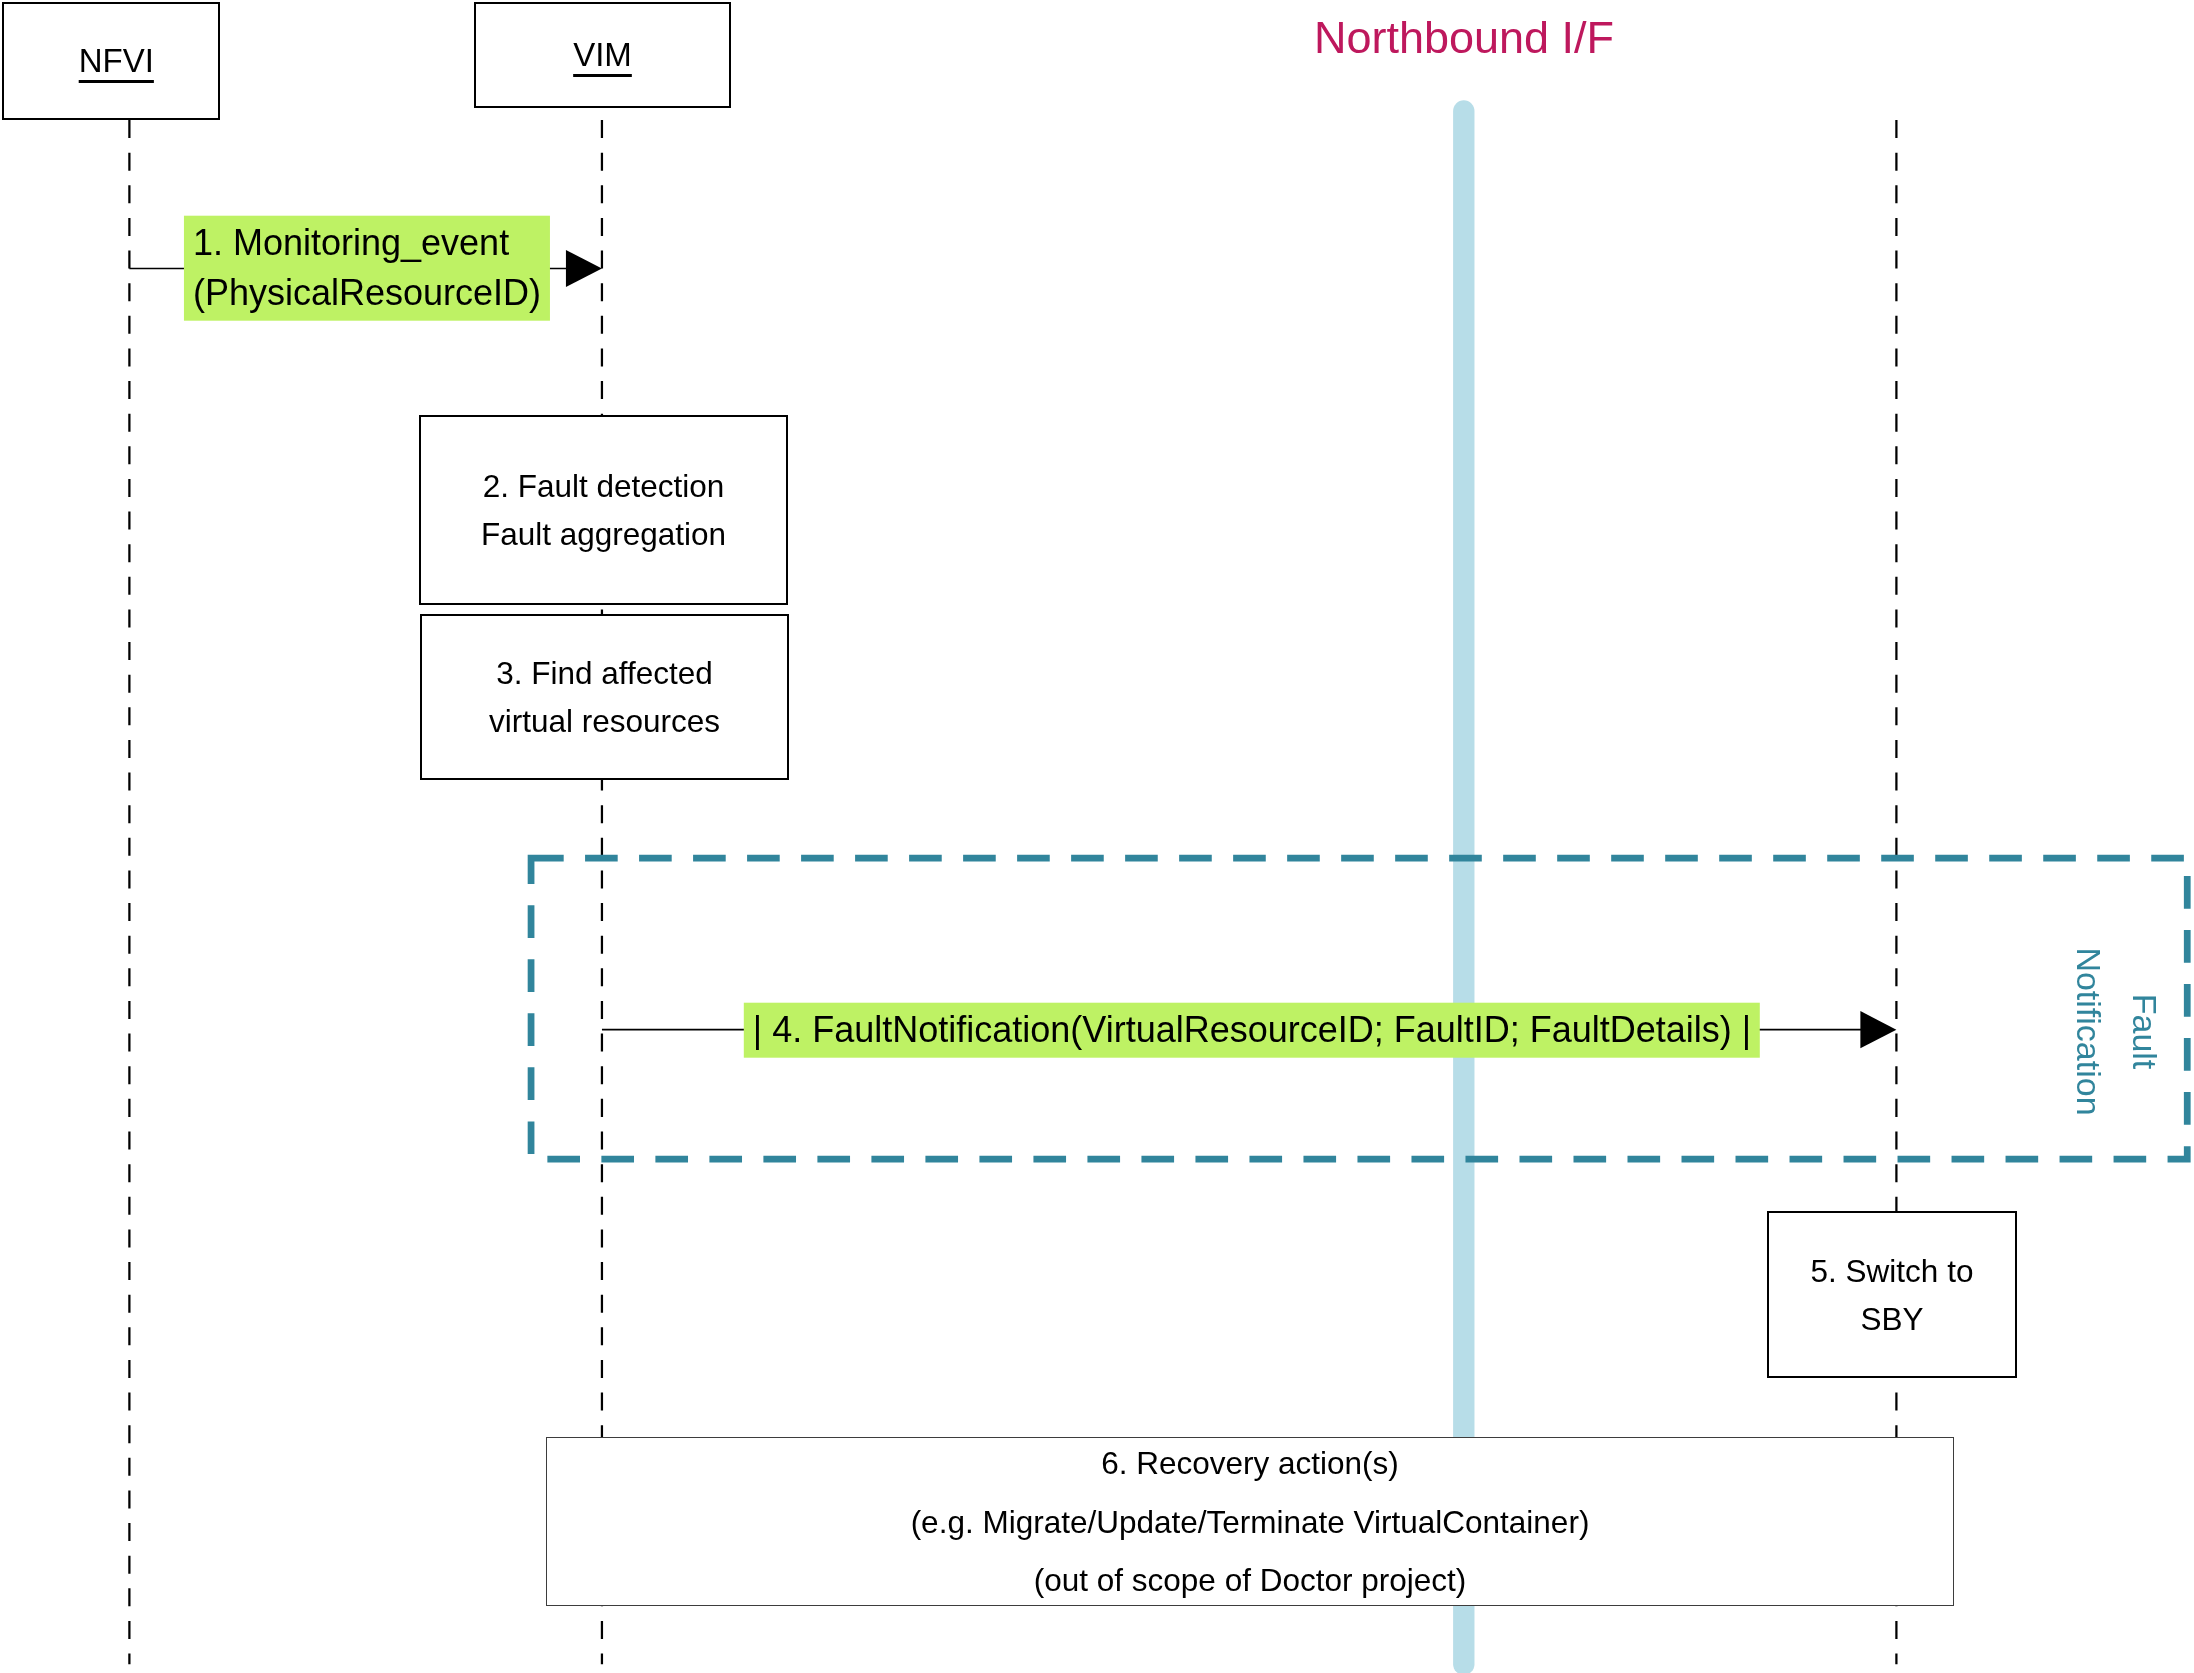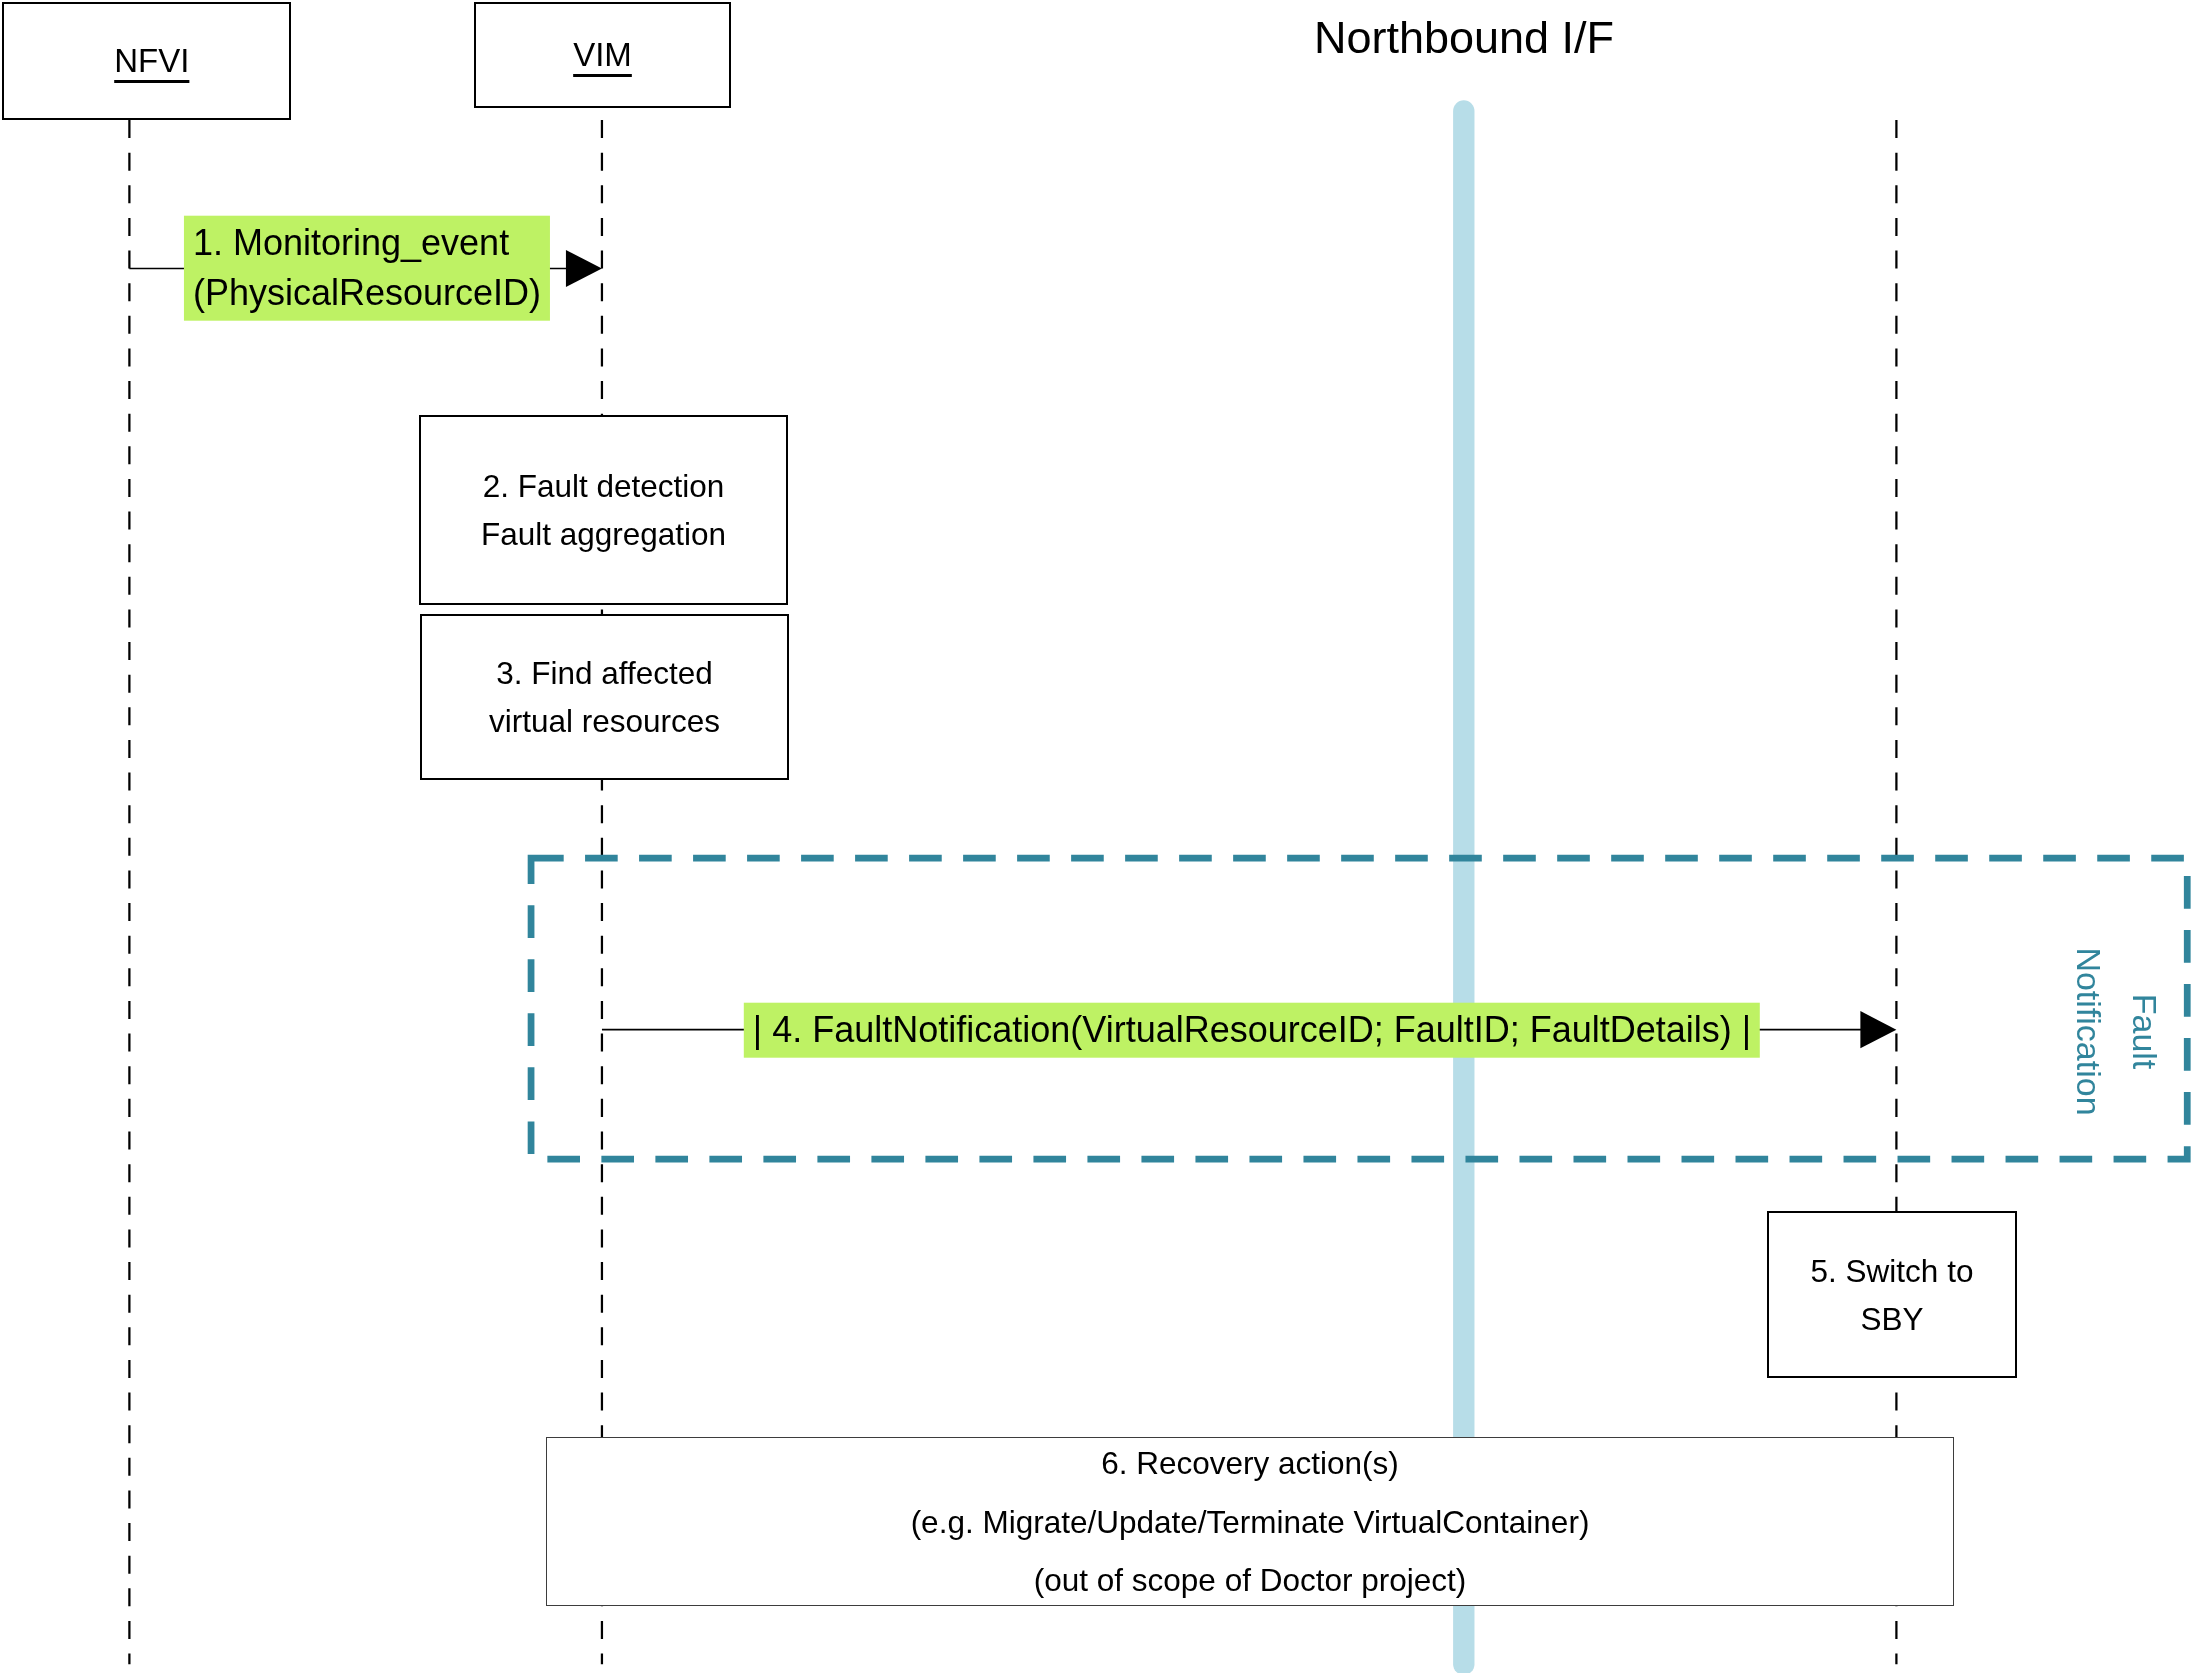--- a/index.html
+++ b/index.html
@@ -52,21 +52,21 @@
     font-size:36px;
     line-height:50px;
     white-space:nowrap;
     z-index:1;
     padding:2.3px 9px;
   }
   .nb-title{
     position:absolute;
     left:1464px;top:12.4px;
     transform:translateX(-50%);
-    color:#000000;
+    color:#be185d;
     font-size:45px;
     white-space:nowrap;
     z-index:2;
   }
   .group-label{
     position:absolute;
     left:1998px;top:975px;
     width:236px;height:113px;
     transform:rotate(90deg);
     color:#31859C;
@@ -93,21 +93,21 @@
 
     <line x1="230" y1="477" x2="1010" y2="477" stroke="#000" stroke-width="3"></line>
     <polygon points="1070,477 1006,444 1006,510" fill="#000"></polygon>
 
     <line x1="1070" y1="1830" x2="3311" y2="1830" stroke="#000" stroke-width="3"></line>
     <polygon points="3371,1830 3307,1797 3307,1863" fill="#000"></polygon>
   </svg>
 
   <div class="nb-title">Northbound I/F</div>
 
-  <div class="actor-box" style="left:2.3px;top:1.7px;width:289px;height:118px;padding-left:10px;">
+  <div class="actor-box" style="left:2.3px;top:1.7px;width:218px;height:118px;padding-left:10px;">
     <span class="actor-label">NFVI</span>
   </div>
   <div class="actor-box" style="left:474px;top:1.7px;width:257px;height:106px;">
     <span class="actor-label">VIM</span>
   </div>
 
   <div class="msg-label" style="left:367px;top:268px;">
     <div>1. Monitoring_event</div>
     <div>(PhysicalResourceID)</div>
   </div>

